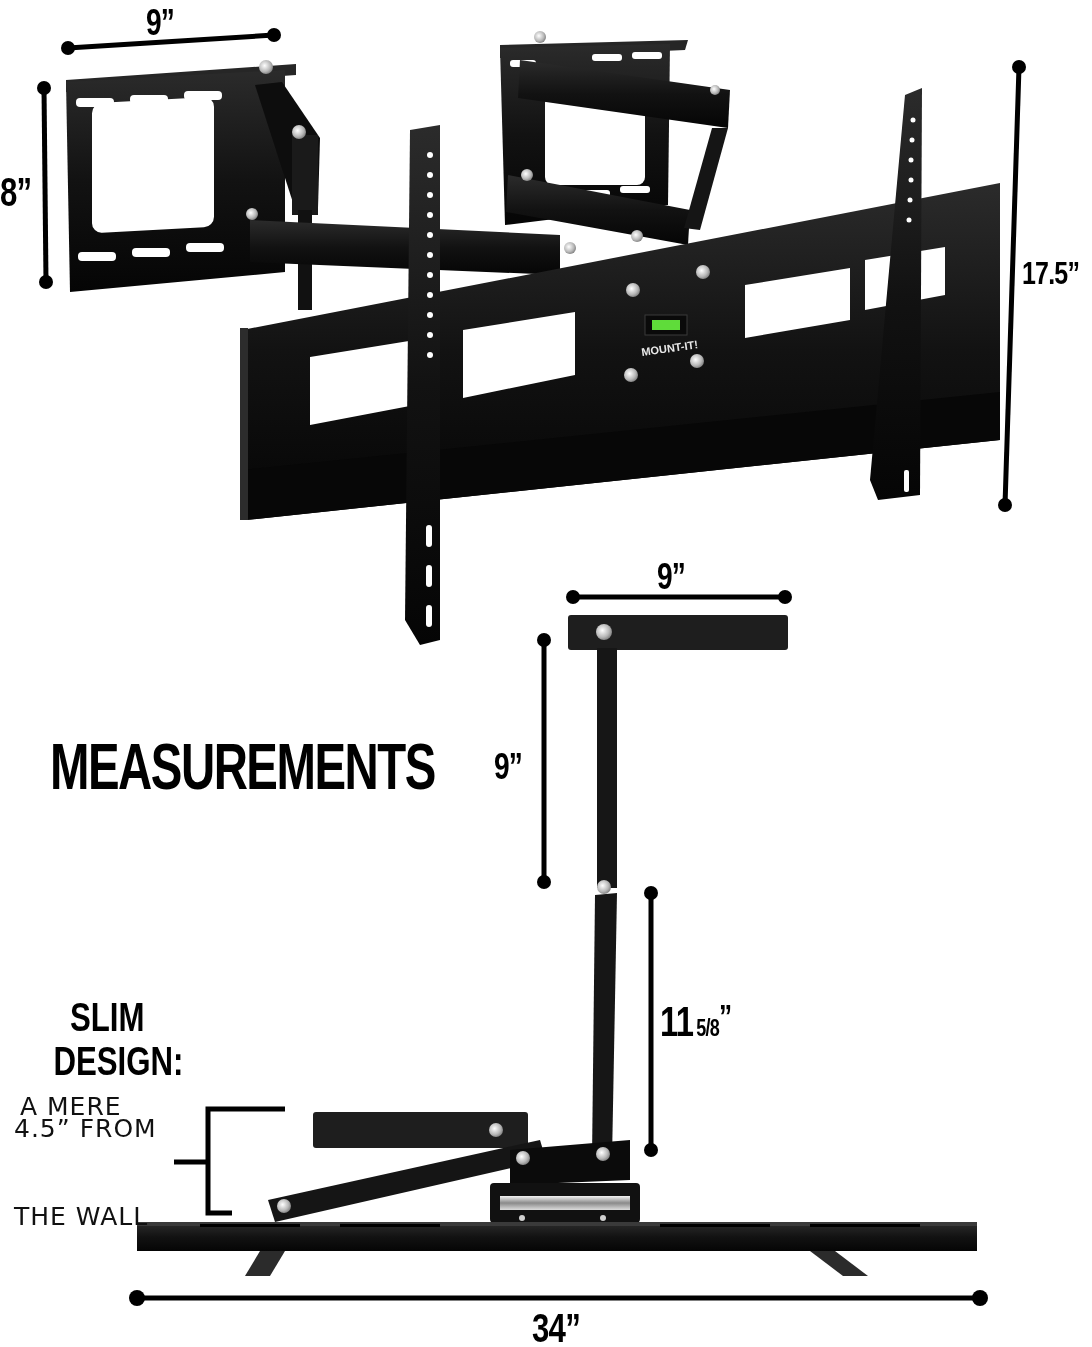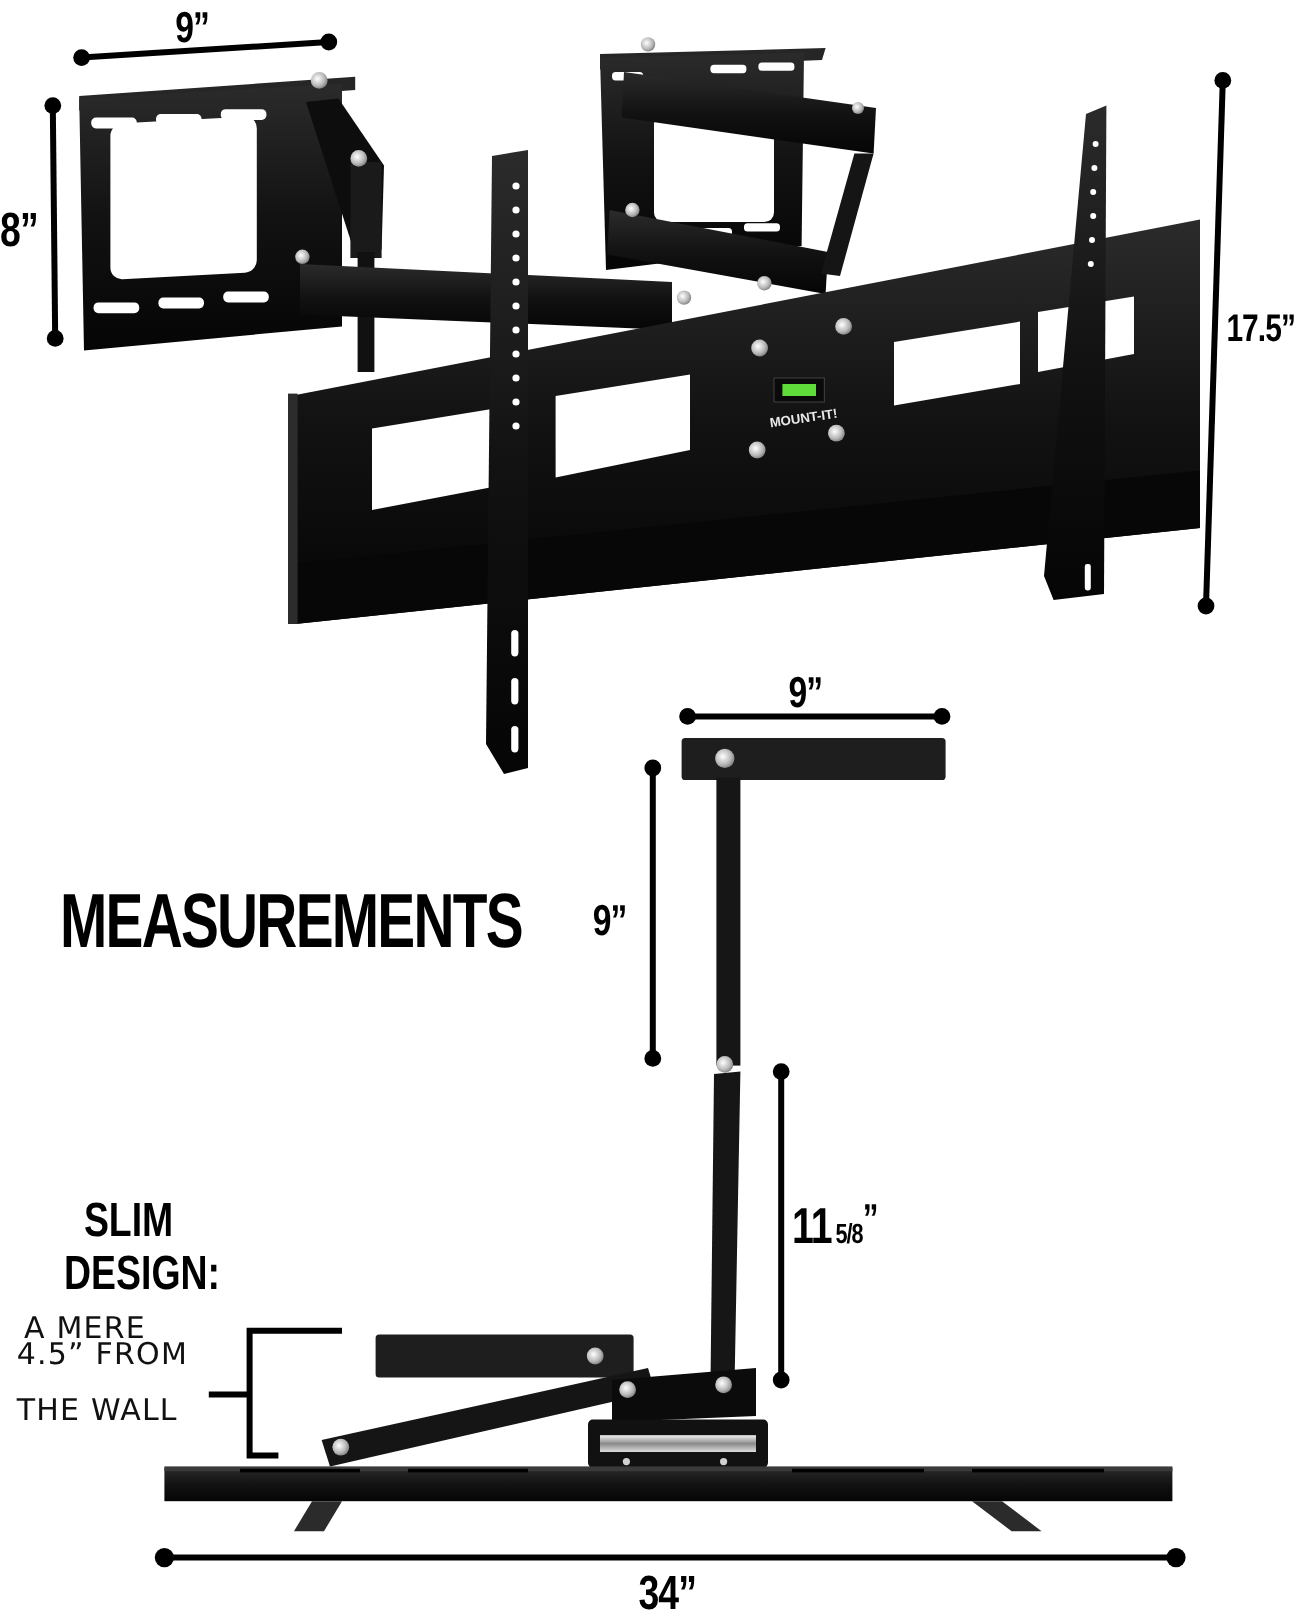--- a/index.html
+++ b/index.html
@@ -241,14 +241,14 @@
   <div class="dim-label" style="left:494px; top:746px; font-size:36px;">9”</div>
   <div class="dim-label" style="left:660px; top:998px; font-size:42px;">
     <span>11</span><span class="frac">5/8</span><span style="font-size:0.8em; vertical-align:top;">”</span>
   </div>
   <div class="dim-label" style="left:532px; top:1306px; font-size:40px;">34”</div>
 
   <div class="slim-title" style="left:60px; top:996px; width:90px;">SLIM</div>
   <div class="slim-title" style="left:38px; top:1040px; width:140px;">DESIGN:</div>
   <div class="slim-sub" style="left:20px; top:1090px; width:160px;">A MERE</div>
   <div class="slim-sub" style="left:14px; top:1112px; width:170px;">4.5” FROM</div>
-  <div class="slim-sub" style="left:14px; top:1158px; width:170px;">THE WALL</div>
+  <div class="slim-sub" style="left:14px; top:1200px; width:170px;">THE WALL</div>
 </div>
 
 </body></html>

